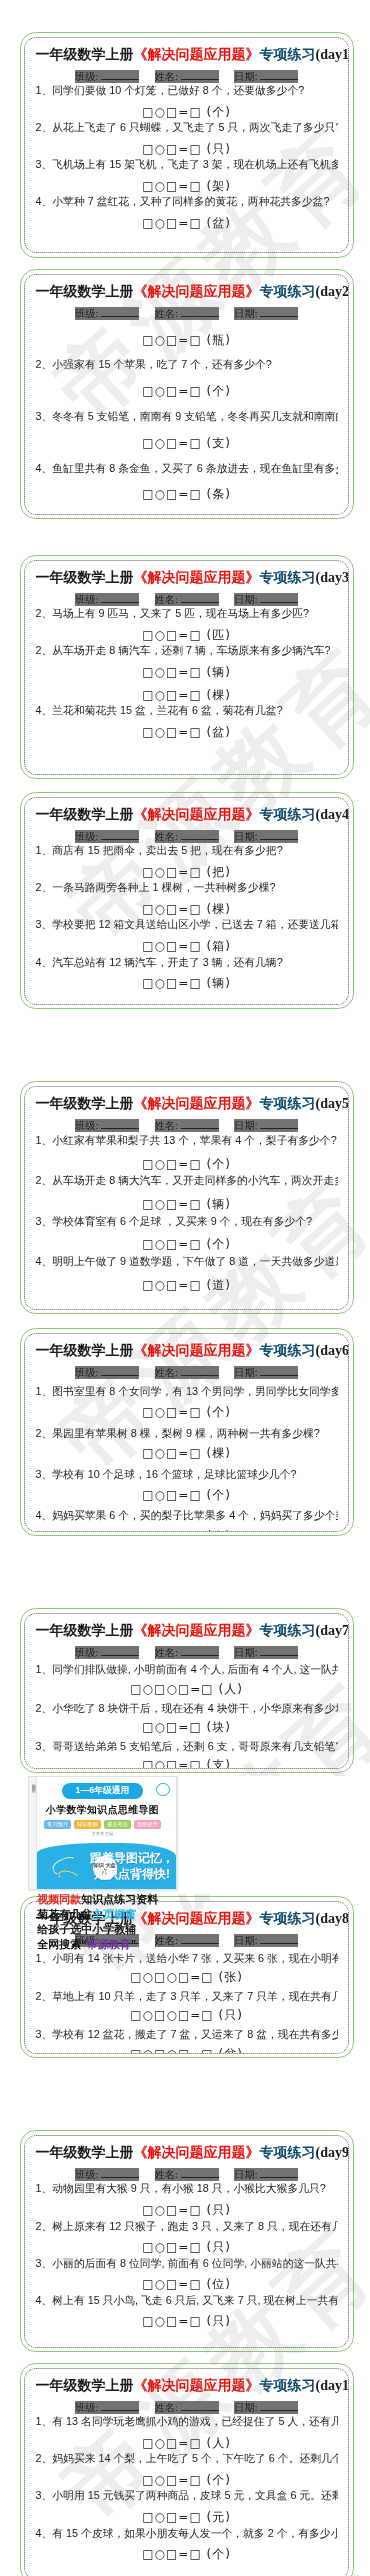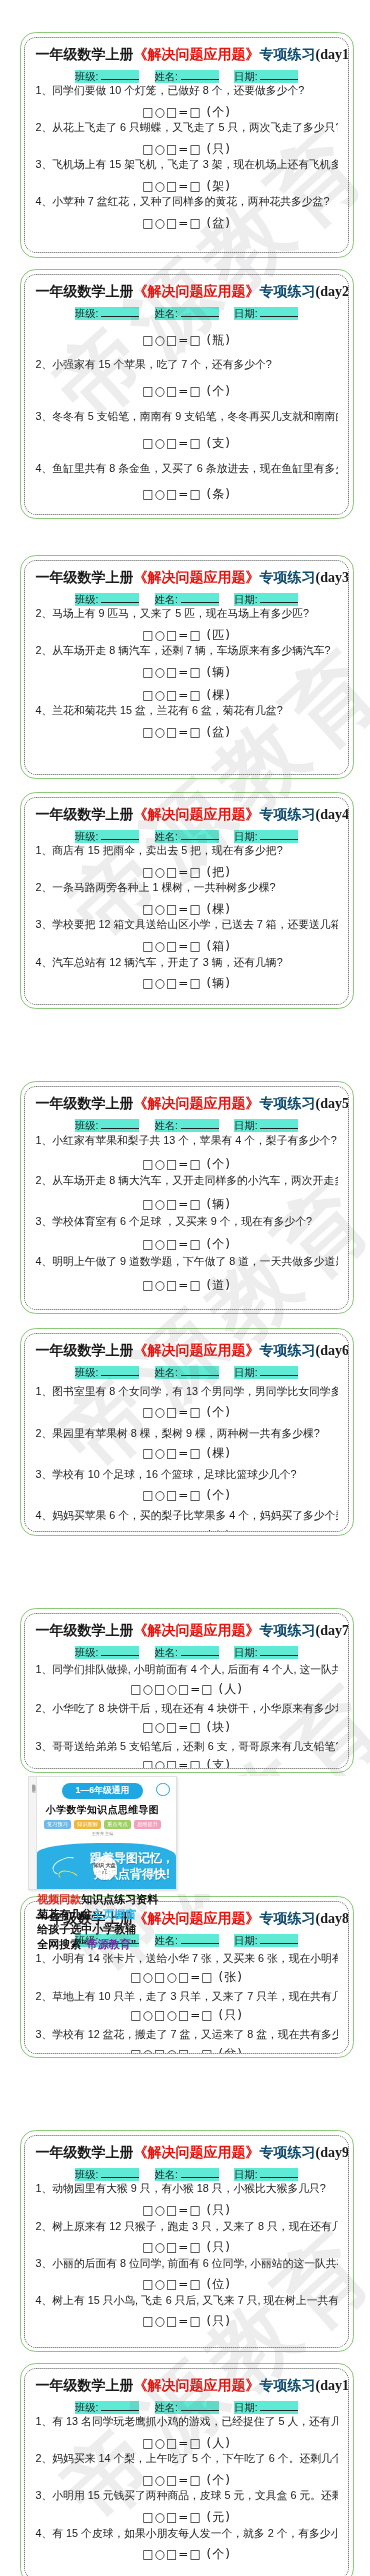--- a/index.html
+++ b/index.html
@@ -64,21 +64,21 @@
   .t-blue { color: #0c4a6e; }
   .t-day  { font-family: "Liberation Serif", serif; font-weight: 600; }
   .meta {
     display: flex;
     justify-content: center;
     gap: 15.5px;
     margin-top: 6.2px;
     font-size: 10.3px;
     line-height: 13.4px;
   }
-  .m-item { white-space: nowrap; background: #5eead4; }
+  .m-item { white-space: nowrap; background: #737373; font-family: Liberation Serif, serif; }
   .blank {
     display: inline-block;
     width: 38px; height: 8.2px;
     border-bottom: 1px solid #222;
     margin-left: 2.6px;
   }
   .prob {
     margin-top: 1px;
     font-size: 10.8px;
     line-height: 13.4px;

